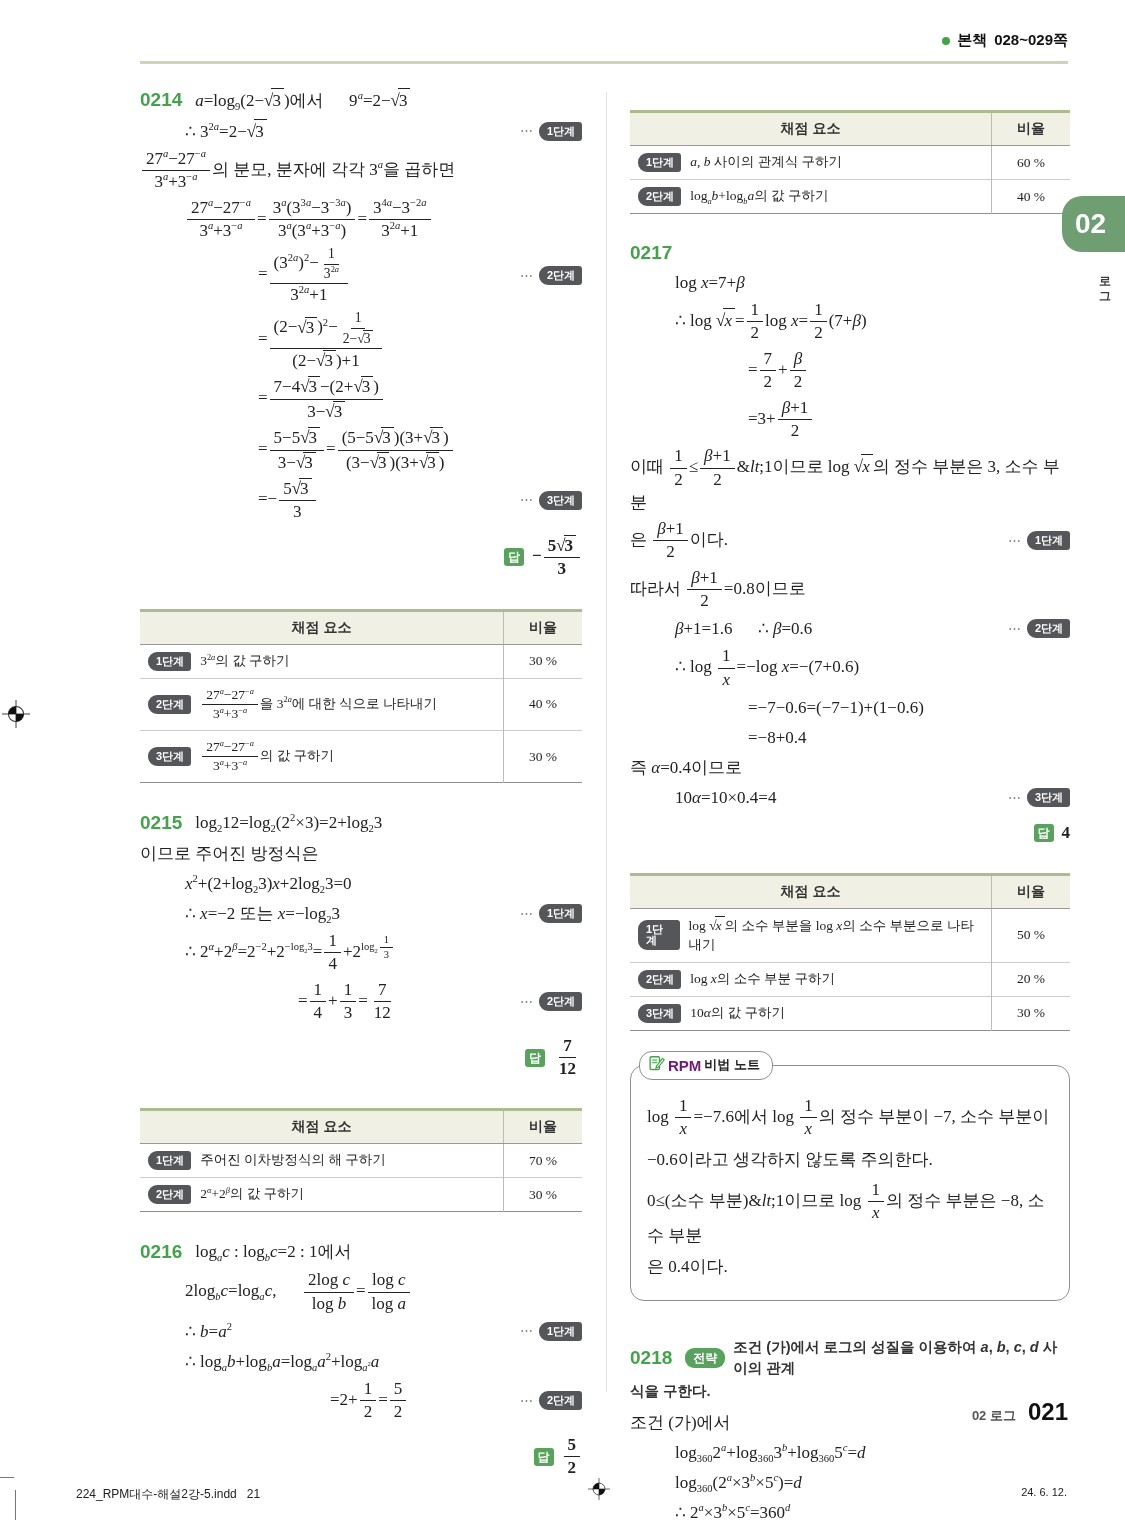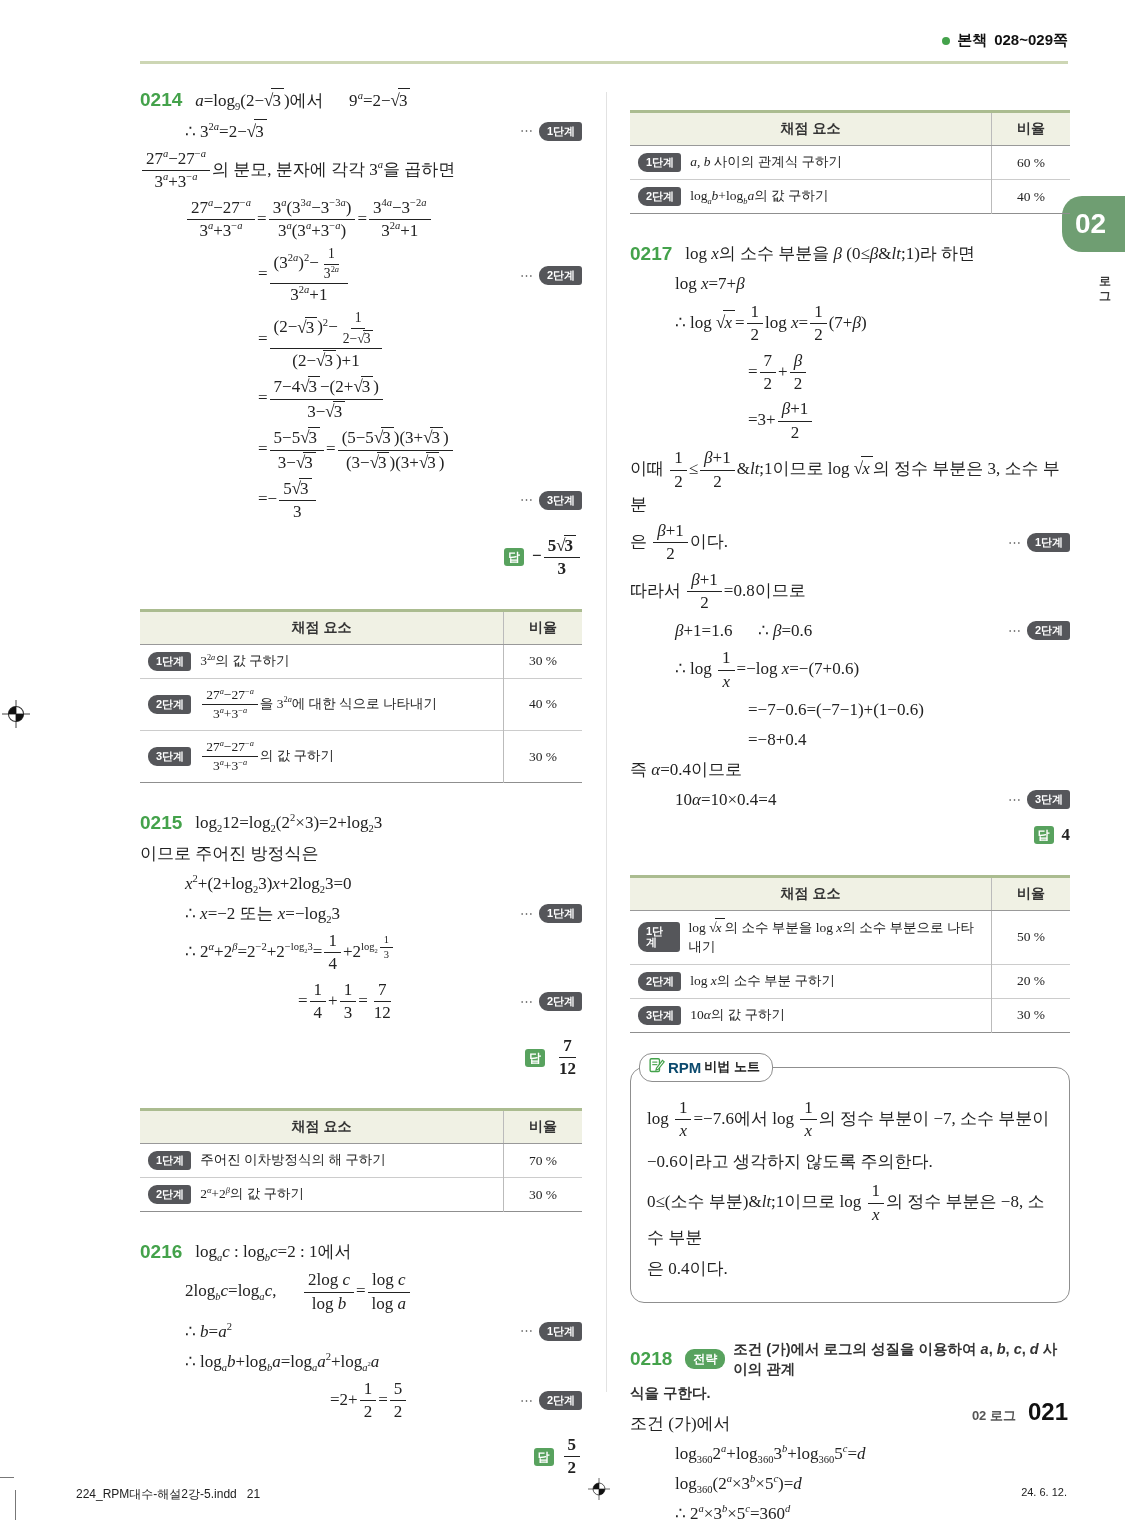--- a/index.html
+++ b/index.html
@@ -312,21 +312,20 @@
                 <span class="math">log<sub class="sb"><i>a</i></sub><i>b</i>+log<sub class="sb"><i>b</i></sub><i>a</i>의 값 구하기</span>
               </div>
             </td>
             <td class="ratio">40 %</td>
           </tr>
         </tbody>
       </table>
       <div class="problem">
         <div class="p-head">
           <span class="pnum" style="color: rgb(68, 162, 75);">0217</span>
-          <span class="math">log <i>x</i>의 소수 부분을 <i>β</i> (0≤<i>β</i>&amp;<i>l</i><i>t</i>;1)라 하면</span>
         </div>
         <div class="mline">
           <span class="math ind1">log <i>x</i>=7+<i>β</i></span>
         </div>
         <div class="mline">
           <span class="math ind1">∴ log <span class="sqrt"><span class="rad">√</span><span class="rb"><i>x</i></span></span>=<span class="frac"><span class="num">1</span><span class="den">2</span></span>log <i>x</i>=<span class="frac"><span class="num">1</span><span class="den">2</span></span>(7+<i>β</i>)</span>
         </div>
         <div class="mline">
           <span class="math ind2">=<span class="frac"><span class="num">7</span><span class="den">2</span></span>+<span class="frac"><span class="num"><i>β</i></span><span class="den">2</span></span></span>
         </div>
@@ -415,21 +414,21 @@
         </tbody>
       </table>
       <div class="note-box">
         <div class="note-title">
           <span><svg width="17" height="17" viewBox="0 0 20 20">
               <rect x="2.5" y="2" width="11" height="15" rx="1.5" fill="none" stroke="#44a24b" stroke-width="1.6"></rect>
               <line x1="5" y1="6" x2="11" y2="6" stroke="#44a24b" stroke-width="1.3"></line>
               <line x1="5" y1="9" x2="11" y2="9" stroke="#44a24b" stroke-width="1.3"></line>
               <path d="M10 13 L17 4 L19 5.7 L12 14.5 L9.4 15.3 Z" fill="#fff" stroke="#44a24b" stroke-width="1.4"></path>
             </svg></span>
-          <span class="note-rpm" style="color: #0c4a6e;">RPM</span>
+          <span class="note-rpm" style="color: #701a75;">RPM</span>
           <span class="note-rest">비법 노트</span>
         </div>
         <div class="mline">
           <span class="math ind0">log <span class="frac"><span class="num">1</span><span class="den"><i>x</i></span></span>=−7.6에서 log <span class="frac"><span class="num">1</span><span class="den"><i>x</i></span></span>의 정수 부분이 −7, 소수 부분이</span>
         </div>
         <div class="mline">
           <span class="math ind0">−0.6이라고 생각하지 않도록 주의한다.</span>
         </div>
         <div class="mline">
           <span class="math ind0">0≤(소수 부분)&amp;<i>l</i><i>t</i>;1이므로 log <span class="frac"><span class="num">1</span><span class="den"><i>x</i></span></span>의 정수 부분은 −8, 소수 부분</span>

